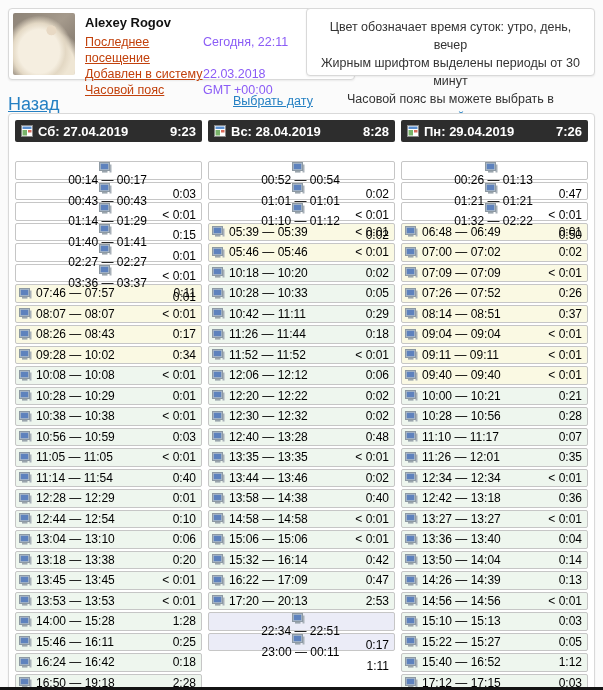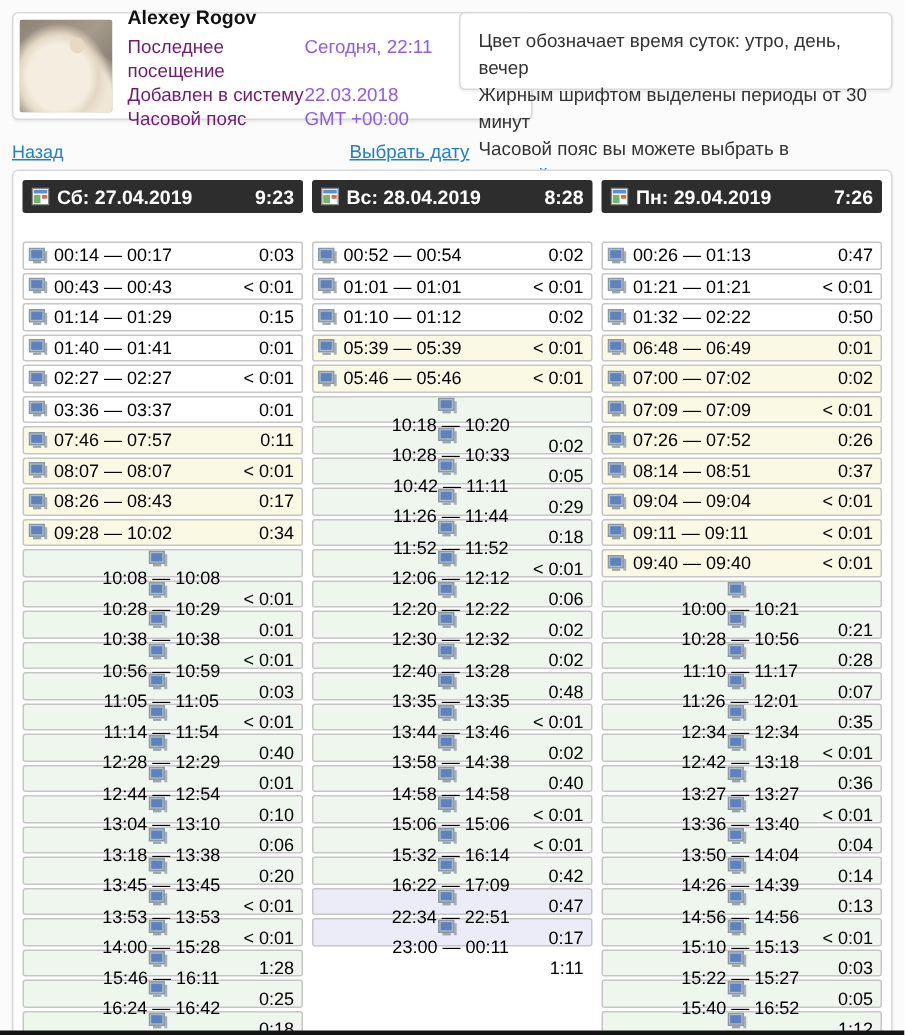--- a/index.html
+++ b/index.html
@@ -9,63 +9,63 @@
     background:#fbfbfb;
     font-family:"Liberation Sans", sans-serif;
     color:#2e2e2e;
   }
   .panel {
     position:absolute; background:#fff;
     border:1px solid #d9d9d9; border-radius:4px;
     box-shadow:0 1px 2px rgba(0,0,0,.07);
   }
   
-  .profile { left:8px; top:8px; width:347px; height:72px; padding:4px; display:flex;align-items:center; }
+  .profile { left:8px; top:8px; width:347px; height:72px; padding:4px; display:flex; }
   .avatar {
     width:62px; height:62px; flex:0 0 62px; border-radius:2px;
     background:
       radial-gradient(circle at 62% 28%, #e8d9c4 0 8%, transparent 9%),
       radial-gradient(ellipse at 42% 62%, #f5eee0 0 40%, #e3d8c4 52%, transparent 66%),
       radial-gradient(ellipse at 70% 85%, #efe6d4 0 30%, transparent 45%),
       linear-gradient(135deg, #8d8377 0%, #a59a8c 45%, #6f665c 100%);
   }
   .profile-info { padding:2px 0 0 10px; font-size:12.5px; line-height:16px; flex:1; }
   .profile-name { font-weight:bold; font-size:13px; margin-bottom:3px; color:#111; }
   .profile-row { display:flex; }
-  .profile-row .lbl { width:118px; color:#701a75; }
+  .profile-row .lbl { width:118px; color:#c2410c;text-decoration:underline; }
   .profile-row .val { color:#8b5cf6; }
   
-  .legend { left:306px; top:8px; width:289px; height:52px; padding:9px 12px; font-size:12.5px; line-height:18px; color:#333; }
+  .legend { left:306px; top:8px; width:289px; height:68px; padding:9px 12px; font-size:12.5px; line-height:18px; color:#333;text-align:center; }
   a.link { color:#2580c3; text-decoration:none; cursor:pointer; }
   a.underlined { text-decoration:underline; }
   
-  .nav-back { position:absolute; left:8px; top:94px; font-size:12px; }
+  .nav-back { position:absolute; left:8px; top:94px; font-size:18px; }
   .nav-date { position:absolute; left:233px; top:94px; font-size:12.5px; }
   
   .main { left:8px; top:113px; width:587px; height:600px; padding:6px; }
   .cols { display:flex; justify-content:space-between; }
   .col { width:187px; }
   .col-header {
     height:22px; background:#2d2d2d; border-radius:2px;
     color:#fff; font-size:13px; font-weight:bold;
     display:flex; align-items:center; padding:0 6px; margin-bottom:19px;
   }
   .col-header .cal { margin-right:5px; display:flex; }
   .col-header .total { margin-left:auto; }
   .row {
     height:18.5px; margin-bottom:2px; border:1px solid var(--row-border);
     border-radius:2px; display:flex; align-items:center;
     padding:0 5px 0 3px; font-size:12px; color:#000; background:#fff;
   }
   .row .ic { margin-right:4px; display:flex; flex:0 0 auto; }
   .row .dur { margin-left:auto; }
   .row.bold { font-weight:normal; }
-  .tod-night   { background:var(--night); }
+  .tod-night   { background:var(--night);flex-direction:column; }
   .tod-morning { background:var(--morning); }
-  .tod-day     { background:var(--day);flex-direction:column; }
+  .tod-day     { background:var(--day); }
   .tod-evening { background:var(--evening);flex-direction:column; }
   .tod-peach   { background:var(--peach); }
   .bottom-edge { position:absolute; left:0; bottom:0; width:603px; height:3px; background:#141414; z-index:5; }
 </style>
 </head>
 <body>
 
 <div class="panel profile">
   <div class="avatar"></div>
   <div class="profile-info">
@@ -743,20 +743,32 @@
         <rect x="10.5" y="2.5" width="2" height="8" fill="#a7b0b8"></rect>
         <rect x="0.5" y="0.5" width="10" height="8" fill="#aebcc9" stroke="#8d99a3"></rect>
         <rect x="1.8" y="1.8" width="7.4" height="5.4" fill="#5e82bd"></rect>
         <rect x="3" y="9" width="5.5" height="1.6" fill="#9aa5ad"></rect>
       </svg>
     </span>
     <span class="rng">16:22 — 17:09</span>
     <span class="dur">0:47</span>
   </div>
 
+  <div class="row tod-day bold">
+    <span class="ic">
+      <svg width="13" height="11" viewBox="0 0 13 11">
+        <rect x="10.5" y="2.5" width="2" height="8" fill="#a7b0b8"></rect>
+        <rect x="0.5" y="0.5" width="10" height="8" fill="#aebcc9" stroke="#8d99a3"></rect>
+        <rect x="1.8" y="1.8" width="7.4" height="5.4" fill="#5e82bd"></rect>
+        <rect x="3" y="9" width="5.5" height="1.6" fill="#9aa5ad"></rect>
+      </svg>
+    </span>
+    <span class="rng">17:20 — 20:13</span>
+    <span class="dur">2:53</span>
+  </div>
 
   <div class="row tod-evening">
     <span class="ic">
       <svg width="13" height="11" viewBox="0 0 13 11">
         <rect x="10.5" y="2.5" width="2" height="8" fill="#a7b0b8"></rect>
         <rect x="0.5" y="0.5" width="10" height="8" fill="#aebcc9" stroke="#8d99a3"></rect>
         <rect x="1.8" y="1.8" width="7.4" height="5.4" fill="#5e82bd"></rect>
         <rect x="3" y="9" width="5.5" height="1.6" fill="#9aa5ad"></rect>
       </svg>
     </span>

